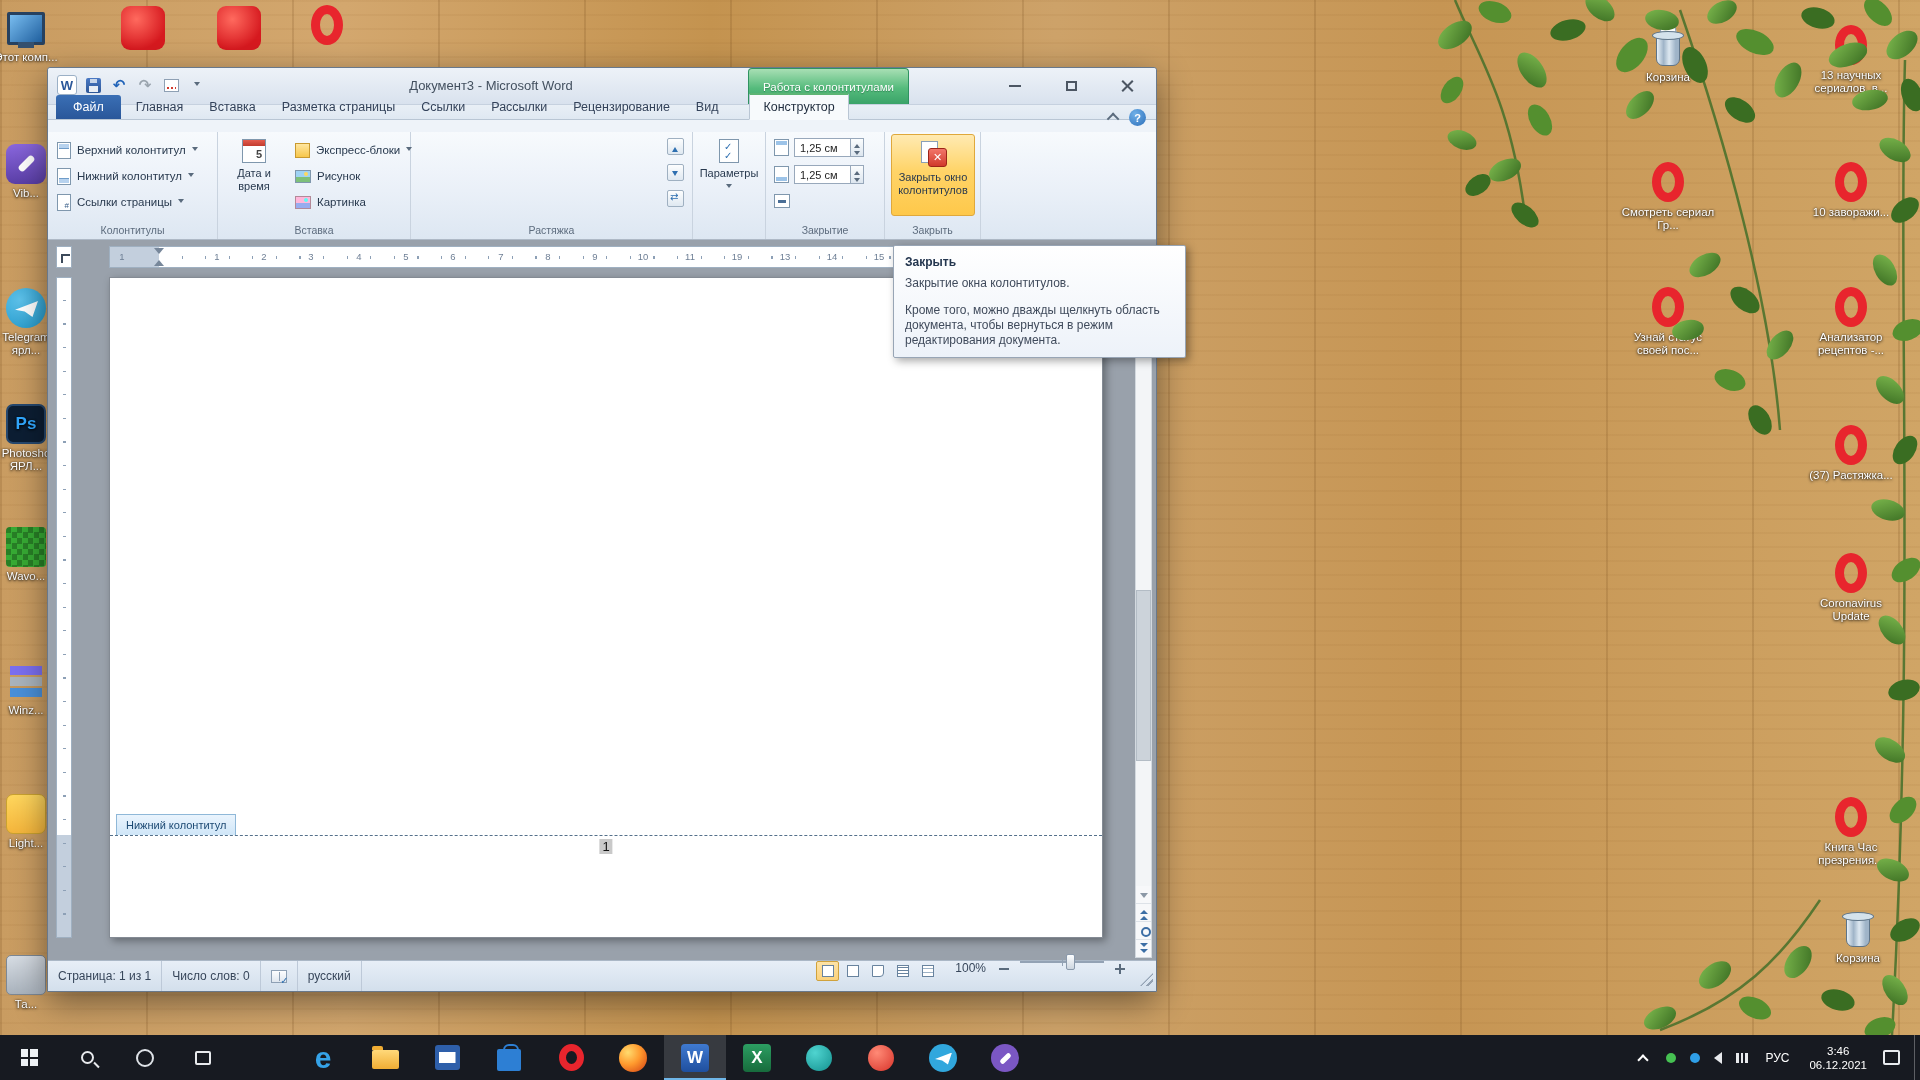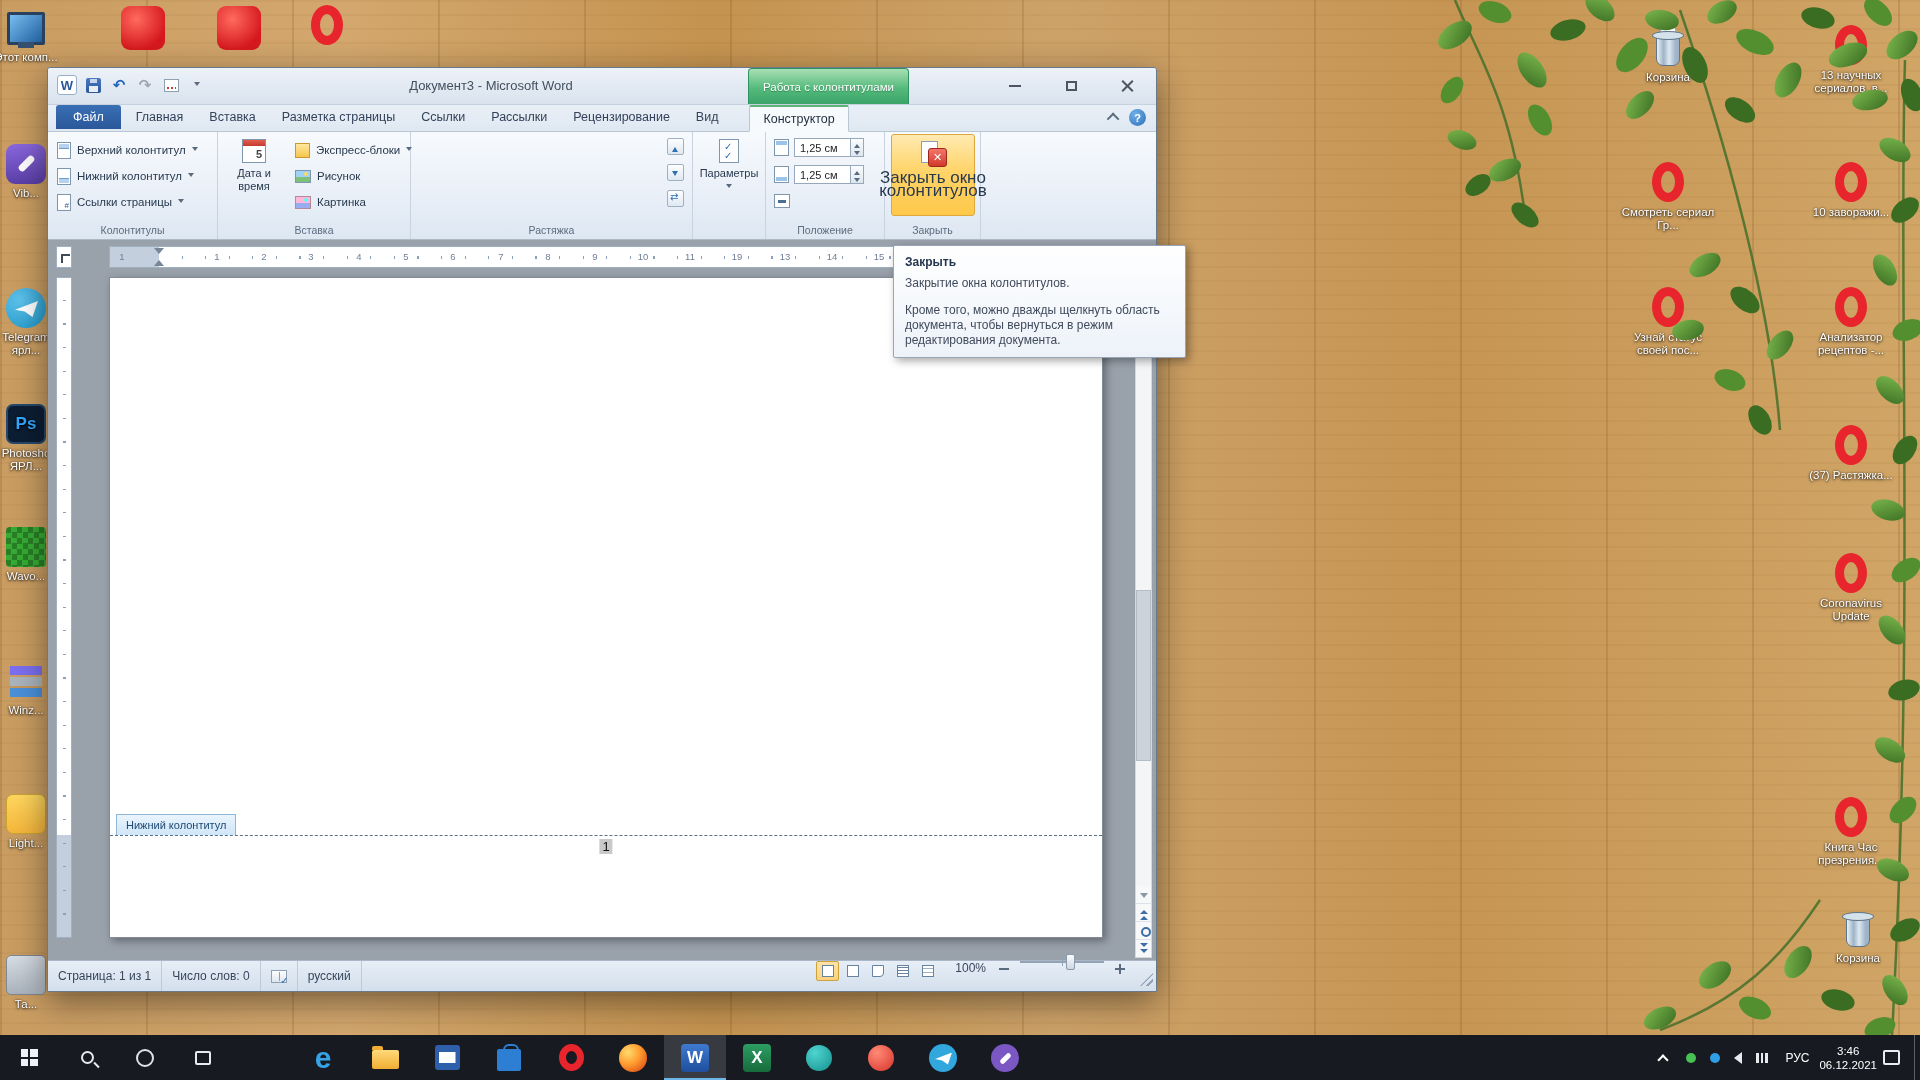--- a/index.html
+++ b/index.html
@@ -71,22 +71,22 @@
   background:linear-gradient(#a8dfb4,#55bb7c 55%,#3aa368);border:1px solid #2f9361;border-bottom:none;
   border-radius:4px 4px 0 0;color:#fff;font-size:11.5px;text-shadow:0 1px 1px rgba(0,60,30,.4)}
 .winbtns{position:absolute;right:8px;top:5px;display:flex;gap:14px}
 .wb{width:42px;height:26px;display:flex;align-items:center;justify-content:center}
 .g-min{width:12px;height:2px;background:#4c5663}
 .g-max{width:11px;height:10px;border:2px solid #4c5663}
 .g-close{position:relative;width:13px;height:13px}
 .g-close::before,.g-close::after{content:"";position:absolute;left:-1px;top:5px;width:15px;height:2px;background:#4c5663}
 .g-close::before{transform:rotate(45deg)}.g-close::after{transform:rotate(-45deg)}
 
-.tabs{position:absolute;left:0;right:0;top:37px;height:27px;background:linear-gradient(#e9eff6,#dfe8f2);
-  border-bottom:1px solid #b9c6d4;display:flex;align-items:flex-start;padding-left:8px}
+.tabs{position:absolute;left:0;right:0;top:37px;height:15px;background:linear-gradient(#e9eff6,#dfe8f2);
+  border-bottom:1px solid #b9c6d4;display:flex;align-items:flex-end;padding-left:8px}
 .tab{padding:5px 13px;font-size:12.5px;color:#33425a;white-space:nowrap}
 .tab.file{background:linear-gradient(#3a6fb5,#2a579a);color:#fff;border-radius:3px 3px 0 0;padding:5px 17px;margin-right:2px}
 .tab.sel{background:#f7fafc;border:1px solid #b9c6d4;border-bottom-color:#f7fafc;border-top:2px solid #5cb474;
   border-radius:2px 2px 0 0;margin-bottom:-1px;margin-left:18px;color:#1f2c3d}
 .tabctl{position:absolute;right:10px;top:41px;display:flex;align-items:center;gap:10px}
 .rib-collapse{width:9px;height:9px;border-left:2px solid #5a6b7d;border-top:2px solid #5a6b7d;transform:rotate(45deg) translateY(2px)}
 .helpbtn{width:17px;height:17px;border-radius:50%;background:radial-gradient(circle at 35% 30%,#6fb0e8,#2d6fba);color:#fff;
   font-size:11px;font-weight:bold;display:flex;align-items:center;justify-content:center}
 .helpbtn::before{content:"?"}
 
@@ -126,21 +126,21 @@
 .posic.b::after{content:"";position:absolute;left:1px;right:1px;bottom:1px;height:4px;background:#9cc3e8}
 .spinbox{width:57px;height:19px;background:#fff;border:1px solid #98a8bb;font-size:11px;padding:2.5px 0 0 5px;color:#222}
 .spinarr{width:13px;height:19px;border:1px solid #98a8bb;border-left:none;background:linear-gradient(#fbfdfe,#dde6ef);display:flex;flex-direction:column}
 .sa{flex:1;position:relative}
 .sa.u::after{content:"";position:absolute;left:3px;top:2px;border:3px solid transparent;border-bottom:4px solid #5a6b7d}
 .sa.d::after{content:"";position:absolute;left:3px;top:3px;border:3px solid transparent;border-top:4px solid #5a6b7d}
 .alt{width:16px;height:14px;border:1px solid #7f97ad;background:#fff;position:relative;flex:none}
 .alt::after{content:"";position:absolute;left:3px;top:5px;width:8px;height:3px;background:#4a6e96}
 .closebtn{position:absolute;left:6px;top:2px;width:84px;height:82px;display:flex;flex-direction:column;align-items:center;
   background:linear-gradient(#ffeab2,#ffd468 45%,#fec84a);border:1px solid #dfa83c;border-radius:3px;
-  font-size:17px;line-height:13px;text-align:center;color:#28394e;padding-top:6px}
+  font-size:11px;line-height:13px;text-align:center;color:#28394e;padding-top:6px}
 .clx{width:28px;height:26px;position:relative;margin-bottom:4px}
 .clx::before{content:"";position:absolute;left:2px;top:0;width:15px;height:20px;background:#fff;border:1px solid #8aa0b8}
 .clx::after{content:"✕";position:absolute;right:0;bottom:0;width:17px;height:17px;background:linear-gradient(#f2766a,#d03a2b);
   border:1px solid #9c2418;border-radius:3px;color:#fff;font-size:11px;font-weight:bold;line-height:16px;text-align:center}
 
 .docarea{position:absolute;left:0;right:0;top:172px;bottom:31px;background:#99a1ab;overflow:hidden}
 .corner{position:absolute;left:8px;top:6px;width:16px;height:22px;background:#fff;border:1px solid #9fb0c1}
 .corner::after{content:"";position:absolute;left:4px;top:7px;width:7px;height:7px;border-left:2px solid #3c4a5a;border-top:2px solid #3c4a5a}
 .hruler{position:absolute;left:61px;top:6px;width:1019px;height:22px;background:#c3cfdd;border:1px solid #9fb0c1}
 .hband{position:absolute;left:49px;width:745px;top:0;bottom:0;background:#fff}
@@ -242,21 +242,21 @@
 .i-viber{width:28px;height:28px;border-radius:50%;background:#7b57c4;position:relative}
 .i-viber::after{content:"";position:absolute;left:8px;top:12px;width:13px;height:5px;background:#fff;border-radius:3px;transform:rotate(-45deg)}
 .tray{margin-left:auto;display:flex;align-items:center;color:#fff}
 .chev{width:8px;height:8px;border-left:2px solid #fff;border-top:2px solid #fff;transform:rotate(45deg);margin:4px 12px 0}
 .tico{margin:0 7px}
 .dotg{width:10px;height:10px;border-radius:50%;background:#46c152}
 .dotb{width:10px;height:10px;border-radius:50%;background:#2f9fe8}
 .vol{width:0;height:0;border:6px solid transparent;border-right:8px solid #e8eaed;border-left:none}
 .net{width:12px;height:10px;background:linear-gradient(90deg,#e8eaed 0 2.5px,transparent 2.5px 4.5px,#e8eaed 4.5px 7px,transparent 7px 9px,#e8eaed 9px)}
 .lang{font-size:12px;margin:0 10px}
-.clock{text-align:center;font-size:11.5px;line-height:14px;margin:0 0;white-space:nowrap}
+.clock{text-align:center;font-size:11.5px;line-height:14px;margin:0 10px;white-space:nowrap}
 .notif{width:17px;height:15px;border:2px solid #e9ecf0;border-radius:2px;margin:0 14px 0 6px}
 .sdesk{width:6px;border-left:1px solid rgba(255,255,255,.3);height:100%}
 </style>
 </head>
 <body>
 
 <svg id="ivy" width="740" height="1080" viewBox="0 0 740 1080">
   <defs>
     <linearGradient id="lg1" x1="0" y1="0" x2="1" y2="1">
       <stop offset="0" stop-color="#7db94e"></stop>
@@ -537,21 +537,21 @@
         <span class="posic b"></span>
         <span class="spinbox">1,25 см</span>
         <span class="spinarr" style="margin-left:-5px">
             <span class="sa u"></span>
             <span class="sa d"></span>
           </span>
       </div>
       <div class="spinrow" style="left:8px;top:62px">
         <span class="alt"></span>
       </div>
-      <div class="glabel">Положение</div>
+      <div class="glabel">Закрытие</div>
     </div>
 
     <div class="group" style="left:837px;width:96px">
       <div class="closebtn">
         <span class="clx"></span>
         <span>Закрыть окно колонтитулов</span>
       </div>
       <div class="glabel">Закрыть</div>
     </div>
   </div>

